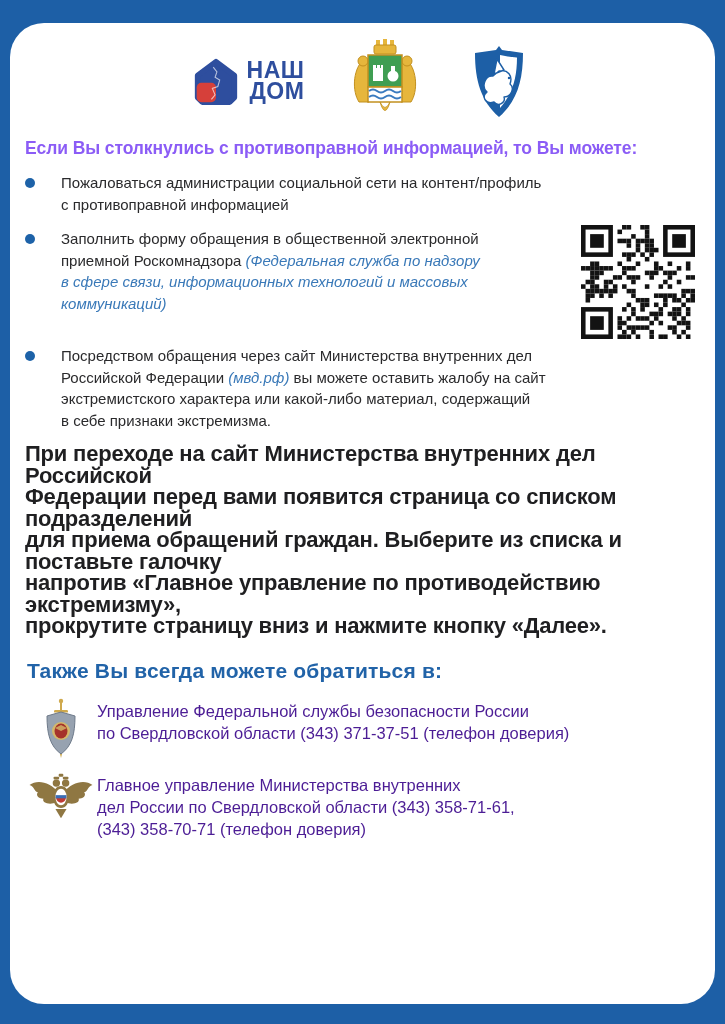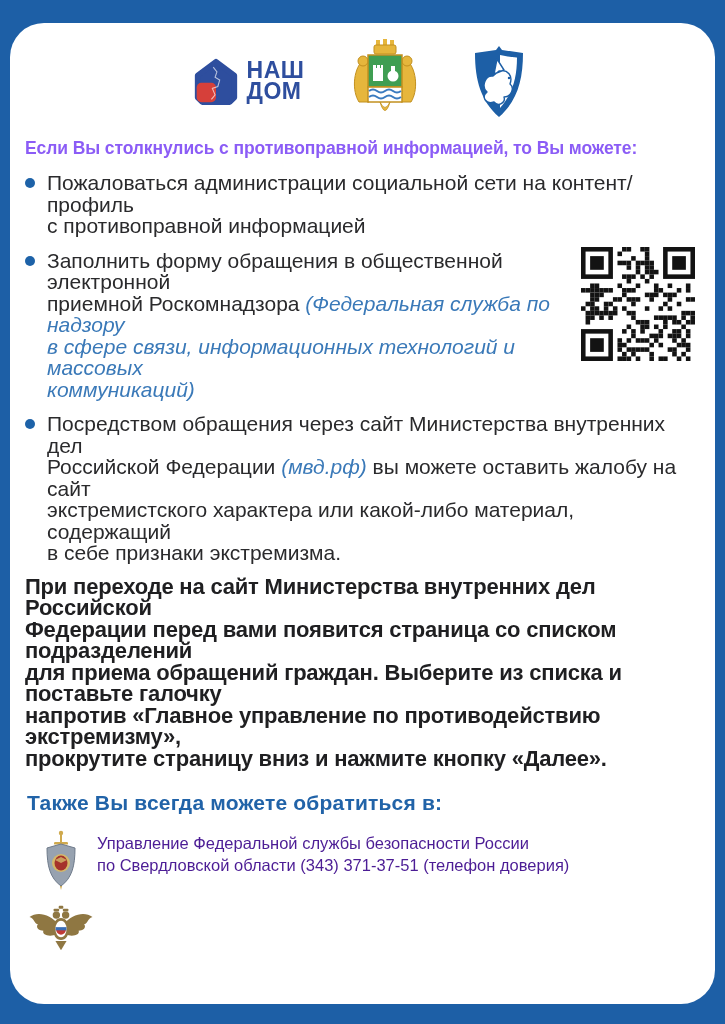--- a/index.html
+++ b/index.html
@@ -10,27 +10,27 @@
   }
   .frame{position:relative;width:725px;height:1024px;background:#1d5fa6;}
   .card{
     position:absolute;left:10px;top:23px;right:10px;bottom:20px;
     background:#ffffff;border-radius:34px;
     padding:0 15px;box-sizing:border-box;overflow:hidden;
   }
   
   .logo-row{display:flex;justify-content:center;align-items:center;gap:42px;margin-top:14px;height:88px;}
   .nashdom{display:flex;align-items:center;gap:8px;}
-  .nashdom-text{font-weight:bold;color:#2e4e9e;font-size:23px;line-height:21px;letter-spacing:0.5px;display:flex;flex-direction:column;}
+  .nashdom-text{font-weight:bold;color:#2e4e9e;font-size:23px;line-height:21px;letter-spacing:0.5px;display:flex;flex-direction:column;text-align:right;}
   
   h1{font-size:17.5px;font-weight:bold;color:#8b5cf6;margin:13px 0 0 0;letter-spacing:-0.1px;}
   ul.blist{list-style:none;margin:13px 0 0 0;padding:0;}
   ul.blist li{
-    display:flex;gap:12px;margin-top:13px;
-    font-size:21px;line-height:21.5px;color:#2a2a2c;
+    display:flex;gap:26px;margin-top:13px;
+    font-size:15px;line-height:21.5px;color:#2a2a2c;
   }
   .dot{width:10px;height:10px;border-radius:50%;background:#1d62a8;flex:none;margin-top:6px;}
   .btext{white-space:pre-line;}
   .li-qr{position:relative;min-height:104px;}
   .li-qr .btext{width:528px;}
   .qr{position:absolute;right:5px;top:-3px;width:114px;height:114px;background:#fff;}
   .it{color:#3a79b8;font-style:italic;}
   .bold-para{
     font-weight:bold;font-size:22px;line-height:21.5px;color:#1f1f21;
     margin:12px 0 0 0;white-space:pre-line;letter-spacing:-0.2px;
@@ -346,16 +346,19 @@
           <rect x="28" y="5" width="6" height="3" rx="1" fill="#8f7742"></rect>
           <rect x="38" y="5" width="6" height="3" rx="1" fill="#8f7742"></rect>
           <rect x="33.5" y="2" width="5" height="3" rx="1" fill="#8f7742"></rect>
           <path d="M30,40 L36,50 L42,40 Z" fill="#8f7742"></path>
           <ellipse cx="36" cy="27" rx="9" ry="12" fill="#8f7742"></ellipse>
           <ellipse cx="36" cy="27" rx="6" ry="9" fill="#ffffff"></ellipse>
           <path d="M30.3,27 a6,9 0 0 0 11.4,0 Z" fill="#c03a35"></path>
           <rect x="30.2" y="25" width="11.6" height="3.4" fill="#3a6db5"></rect>
         </svg>
       </div>
+      <div class="ctext">Главное управление Министерства внутренних
+дел России по Свердловской области (343) 358-71-61,
+(343) 358-70-71 (телефон доверия)</div>
     </div>
 
   </div>
 </div>
 
 </body></html>

